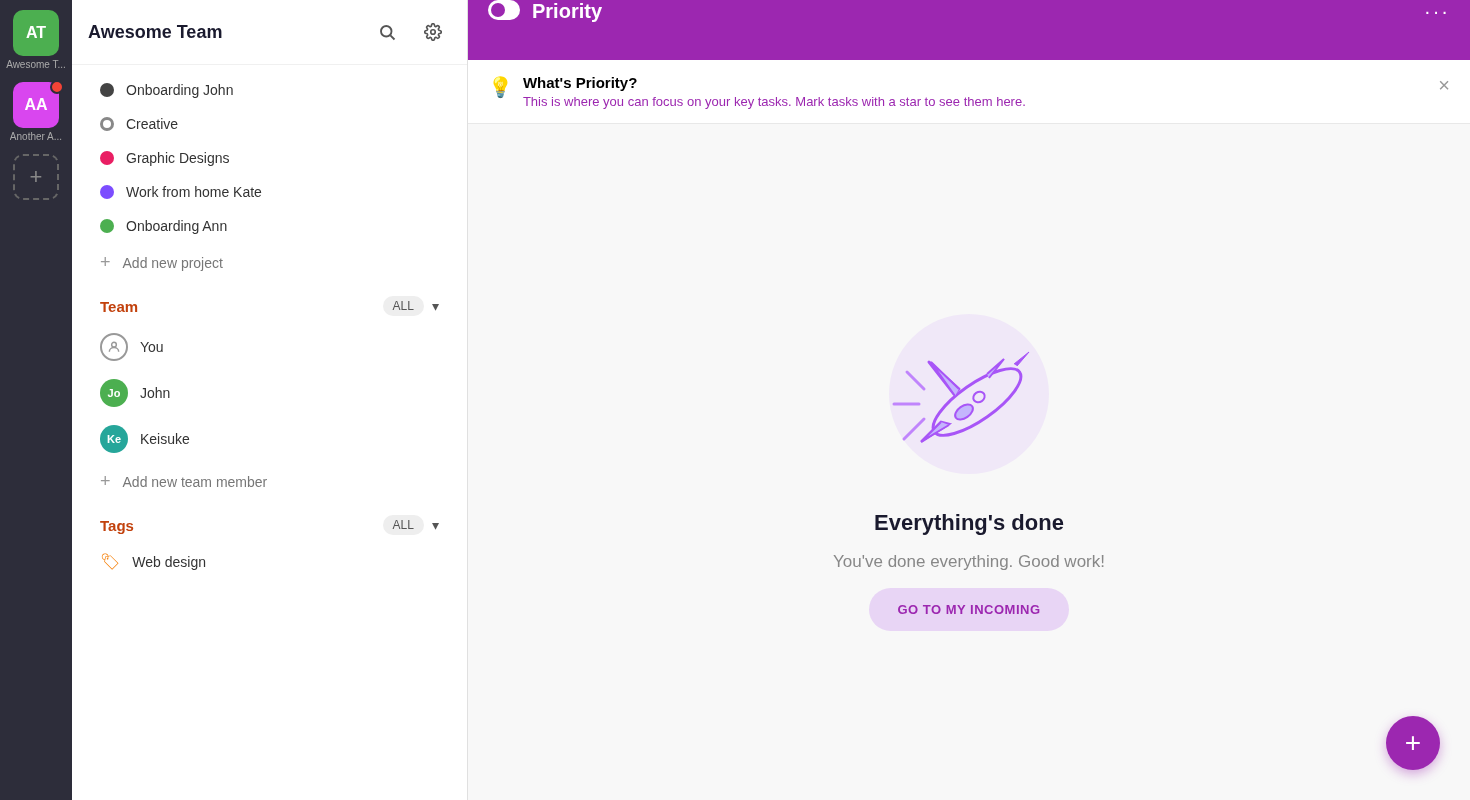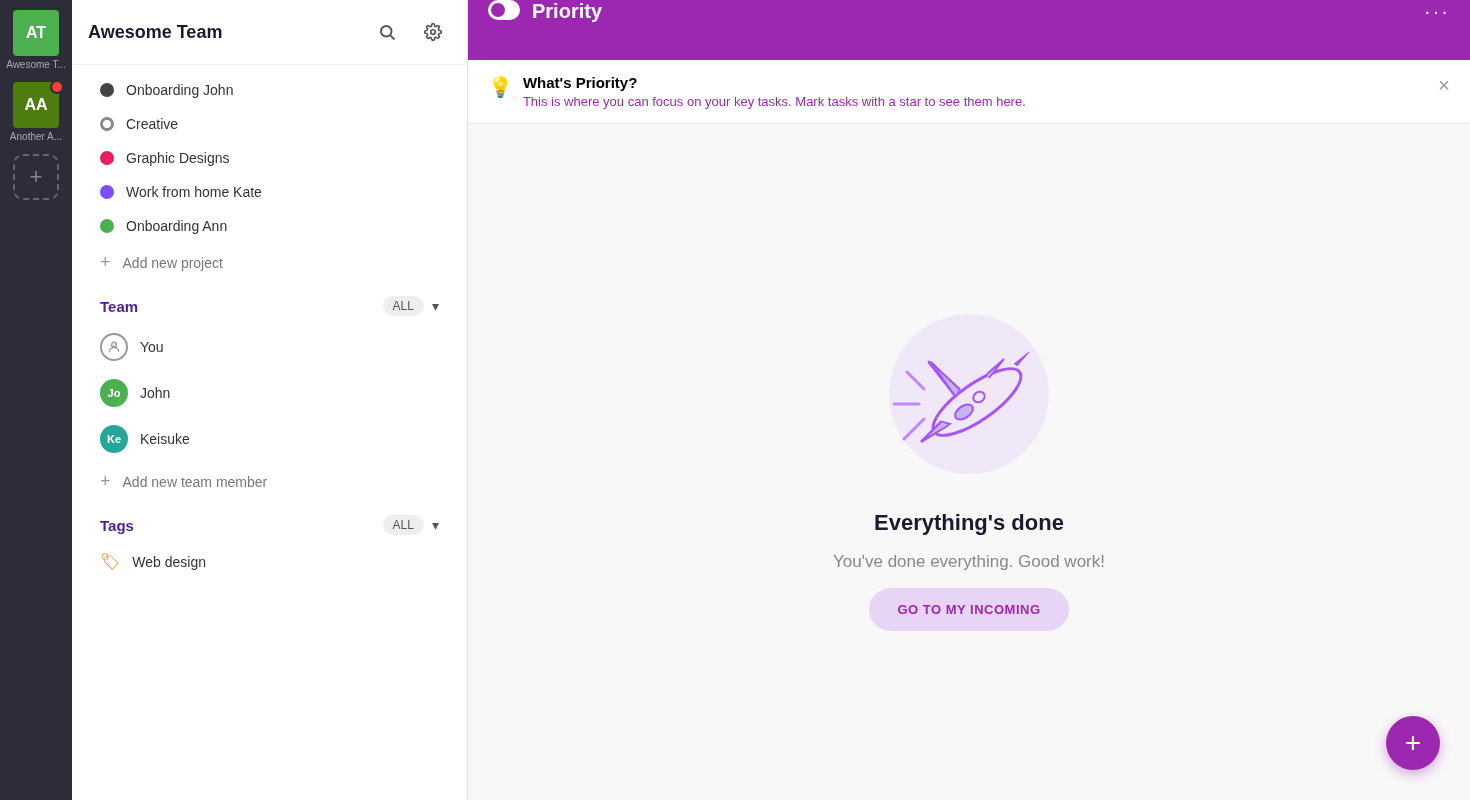--- a/index.html
+++ b/index.html
@@ -10,27 +10,27 @@
       width: 72px;
       background: #2d2d3a;
       display: flex;
       flex-direction: column;
       align-items: center;
       padding-top: 10px;
       gap: 12px;
       flex-shrink: 0;
     }
     .account-avatar {
-      width: 46px; height: 46px; border-radius: 4px;
+      width: 46px; height: 46px; border-radius: 10px;
       display: flex; align-items: center; justify-content: center;
       font-weight: 700; font-size: 16px; color: #fff;
       cursor: pointer;
     }
     .account-avatar.green { background: #4caf50; }
-    .account-avatar.orange { background: #4d7c0f; }
+    .account-avatar.orange { background: #d946ef; }
     .account-label {
       font-size: 10px; color: #aaa; text-align: center;
       max-width: 60px; overflow: hidden; text-overflow: ellipsis; white-space: nowrap;
     }
     .account-item { display: flex; flex-direction: column; align-items: center; gap: 3px; }
     .add-account-btn {
       width: 46px; height: 46px; border-radius: 10px;
       border: 2px dashed #666; display: flex; align-items: center; justify-content: center;
       color: #888; font-size: 22px; cursor: pointer;
     }
@@ -100,21 +100,21 @@
       display: flex; align-items: center; gap: 12px;
       padding: 9px 20px;
       cursor: pointer; color: #777; font-size: 14px;
     }
     .add-icon { font-size: 18px; color: #999; }
 
     .section-header {
       display: flex; align-items: center; justify-content: space-between;
       padding: 14px 20px 8px 20px;
     }
-    .section-title { font-size: 15px; font-weight: 700; color: #4c1d95; }
+    .section-title { font-size: 15px; font-weight: 700; color: #c2410c; }
     .section-right { display: flex; align-items: center; gap: 8px; }
     .all-badge {
       background: #eee; border-radius: 12px;
       padding: 3px 10px; font-size: 12px; color: #555;
       cursor: pointer;
     }
     .chevron-btn {
       background: none; border: none; cursor: pointer;
       color: #555; font-size: 14px;
     }

